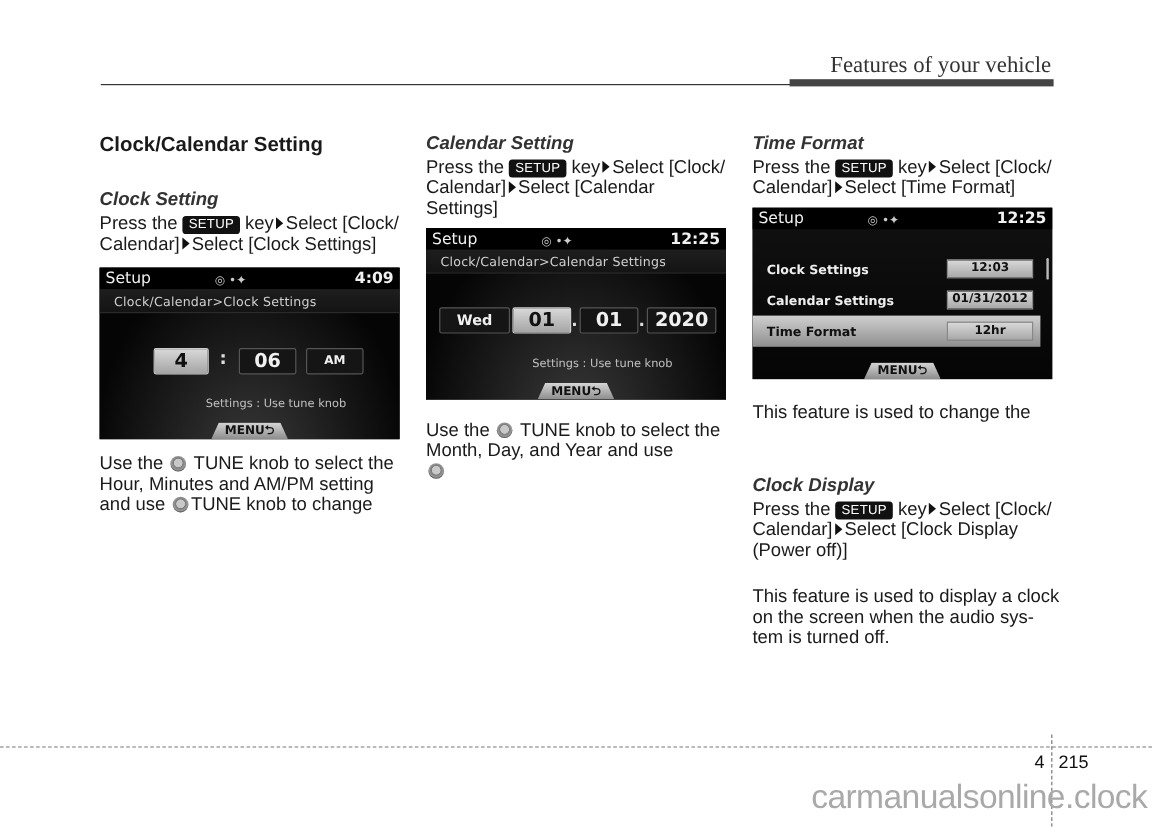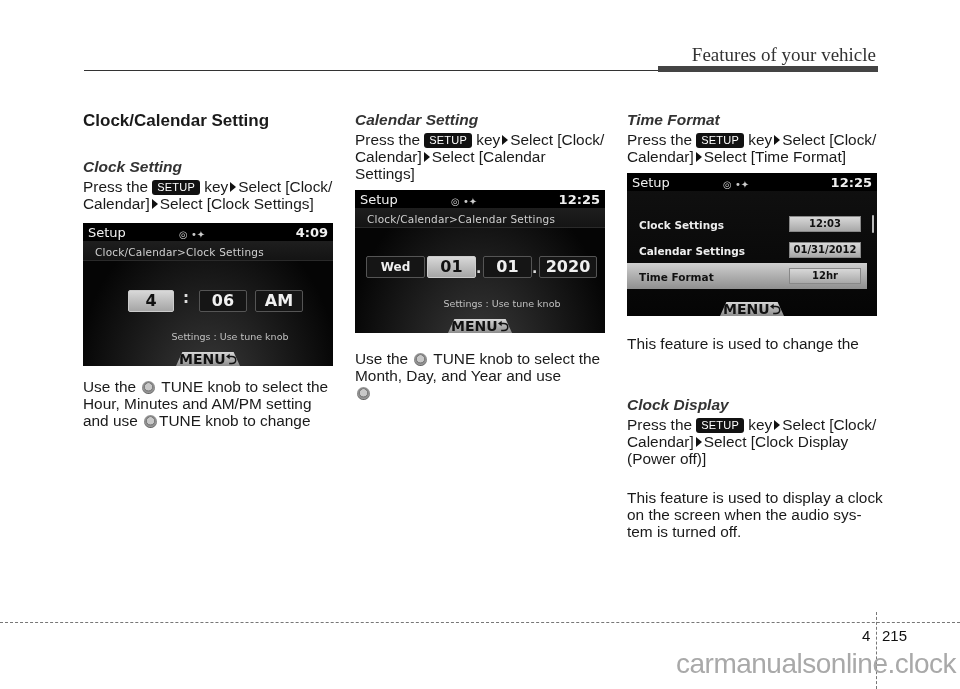--- a/index.html
+++ b/index.html
@@ -47,21 +47,21 @@
   .scr-title { position: absolute; left: 5px; top: 1px; font-size: 13px; color: #f0f0f0; }
   .scr-icons { position: absolute; left: 96px; top: 3px; font-size: 10px; color: #ccc; }
   .scr-time { position: absolute; right: 5px; top: 1px; font-size: 13px; font-weight: bold; color: #f0f0f0; }
   .scr-crumb { position: absolute; left: 0; right: 0; top: 18px; height: 19px; background: linear-gradient(#1e1e1e, #141414); border-bottom: 1px solid #2a2a2a; }
   .scr-crumb span { position: absolute; left: 12px; top: 3px; font-size: 10.5px; color: #cfcfcf; letter-spacing: 0.2px; }
   .scr-page { position: absolute; right: 8px; top: 4px; font-size: 9px; color: #bbb; }
   .scr-hint { position: absolute; left: 0; right: 0; text-align: center; font-size: 9.5px; color: #c0c0c0; padding-left: 44px; }
   .menu-tab {
     position: absolute; left: 50%; bottom: 0; width: 64px; height: 14px; transform: translateX(-50%);
     background: linear-gradient(#d6d6d6, #8c8c8c); clip-path: polygon(10% 0, 90% 0, 100% 100%, 0 100%);
-    text-align: center; font-size: 14px; font-weight: bold; color: #111; line-height: 15px;
+    text-align: center; font-size: 10px; font-weight: bold; color: #111; line-height: 15px;
   }
   .box {
     position: absolute; border: 1px solid #555; background: #151515; color: #f0f0f0;
     text-align: center; font-weight: bold; border-radius: 2px;
   }
   .box.sel { background: linear-gradient(#d8d8d8, #a5a5a5); color: #111; border-color: #ccc; }
   .sep { position: absolute; color: #ddd; font-weight: bold; }
 
   .row { position: absolute; left: 0; right: 10px; height: 26px; }
   .row .lbl { position: absolute; left: 12px; top: 6px; font-size: 10.5px; color: #eee; font-weight: bold; }
@@ -102,21 +102,21 @@
       <span class="scr-title">Setup</span>
       <span class="scr-icons">◎ •✦</span>
       <span class="scr-time">4:09</span>
     </div>
     <div class="scr-crumb">
         <span>Clock/Calendar&gt;Clock Settings</span>
       </div>
     <div class="box sel" style="left:45px; top:67px; width:44px; height:20px; font-size:16px; line-height:20px;">4</div>
     <div class="sep" style="left:100px; top:67px; font-size:15px;">:</div>
     <div class="box" style="left:116px; top:67px; width:46px; height:20px; font-size:16px; line-height:20px;">06</div>
-    <div class="box" style="left:172px; top:67px; width:46px; height:20px; font-size:16px; line-height:20px;">AM</div>
+    <div class="box" style="left:172px; top:67px; width:46px; height:20px; font-size:10px; line-height:20px;">AM</div>
     <div class="scr-hint" style="top:105px;">Settings : Use tune knob</div>
     <div class="menu-tab">MENU⮌</div>
   </div>
 
   <div class="p" style="top:278px;">
     <span class="line"><span>Use the</span> <span class="knob"></span> <span>TUNE knob to select the</span></span>
     <span class="line just">
       <span>Hour,</span>
       <span>Minutes</span>
       <span>and</span>

